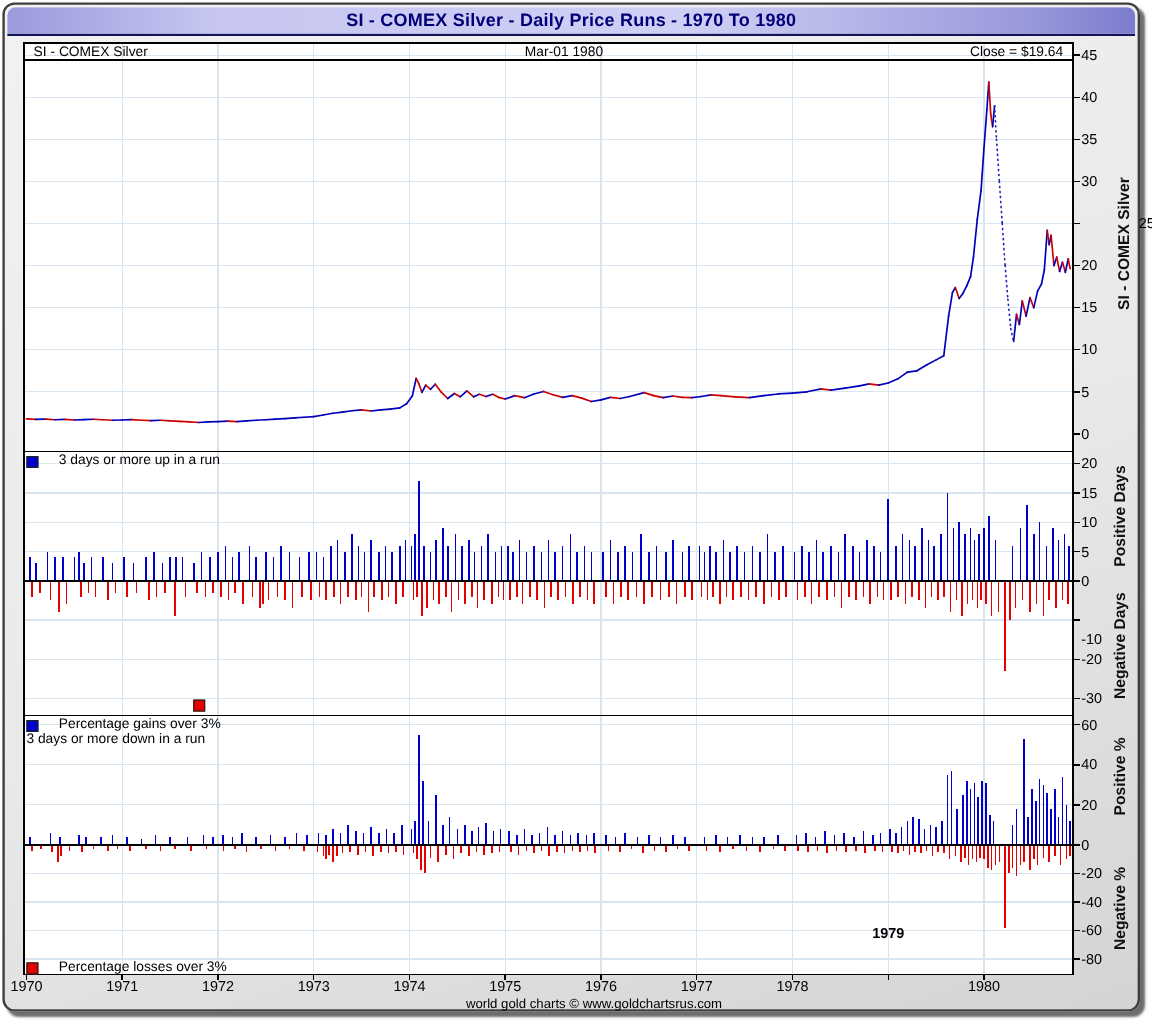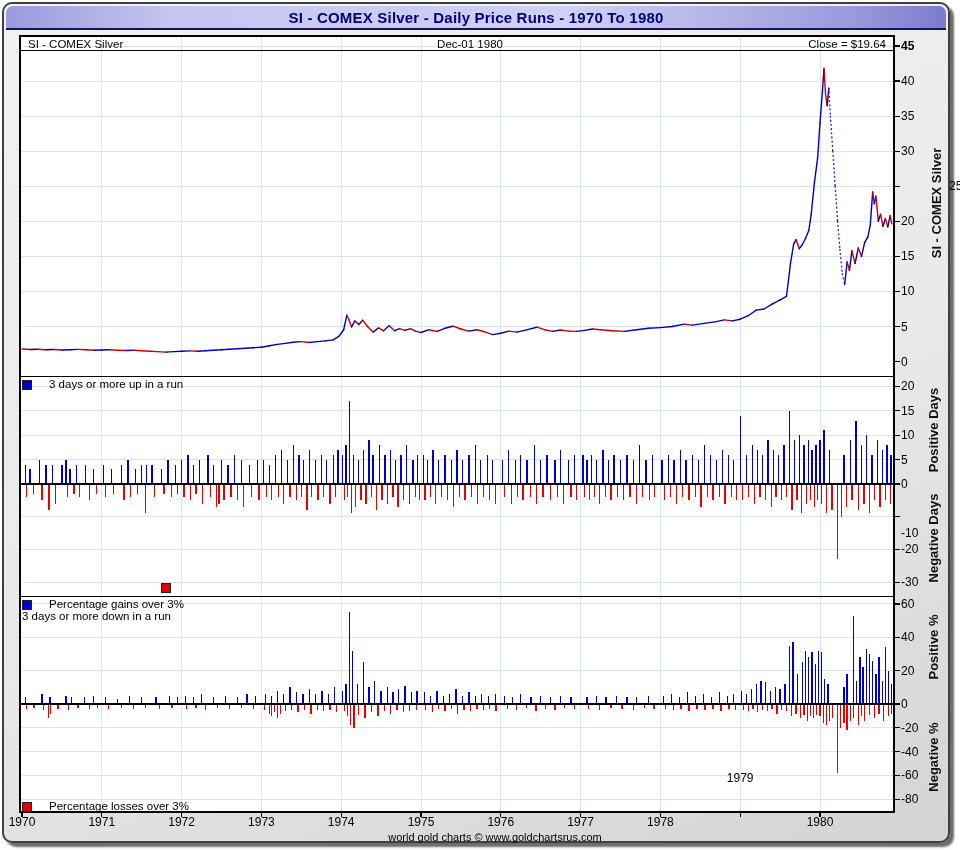--- a/index.html
+++ b/index.html
@@ -789,21 +789,21 @@
       <line x1="341.2" y1="812" x2="341.2" y2="817" stroke="#000" stroke-width="1.2" shape-rendering="crispEdges"></line>
       <line x1="421" y1="812" x2="421" y2="817" stroke="#000" stroke-width="1.2" shape-rendering="crispEdges"></line>
       <line x1="500.79999999999995" y1="812" x2="500.79999999999995" y2="817" stroke="#000" stroke-width="1.2" shape-rendering="crispEdges"></line>
       <line x1="580.6" y1="812" x2="580.6" y2="817" stroke="#000" stroke-width="1.2" shape-rendering="crispEdges"></line>
       <line x1="660.4" y1="812" x2="660.4" y2="817" stroke="#000" stroke-width="1.2" shape-rendering="crispEdges"></line>
       <line x1="740.1999999999999" y1="812" x2="740.1999999999999" y2="817" stroke="#000" stroke-width="1.2" shape-rendering="crispEdges"></line>
       <line x1="820" y1="812" x2="820" y2="817" stroke="#000" stroke-width="1.2" shape-rendering="crispEdges"></line>
     </svg>
 
   <div class="lbl hdr" style="left:28px;">SI  -  COMEX Silver</div>
-  <div class="lbl hdr" style="left:470px;transform:translateX(-50%);">Dec-01  1980</div>
+  <div class="lbl hdr" style="left:470px;transform:translateX(-50%);">Mar-01  1980</div>
   <div class="lbl hdr" style="right:74px;">Close = $19.64</div>
 
   <div class="lbl legend" style="left:22px;top:378px;">
     <span class="sw" style="background:#0000cc;"></span>
     <span>3 days or more up in a run</span>
   </div>
   <div class="lbl legend" style="left:22px;top:583px;flex-direction:column;">
     <span class="sw" style="background:#e60000;"></span>
     <span>3 days or more down in a run</span>
   </div>
@@ -827,21 +827,21 @@
   <div id="tick-layer">
       <div class="lbl ytick" style="left: 901px; top: 361.6px;">0</div>
       <div class="lbl ytick" style="left: 901px; top: 326.534px;">5</div>
       <div class="lbl ytick" style="left: 901px; top: 291.467px;">10</div>
       <div class="lbl ytick" style="left: 901px; top: 256.401px;">15</div>
       <div class="lbl ytick" style="left: 901px; top: 221.334px;">20</div>
       <div class="lbl ytick" style="left: 901px; top: 186.268px; margin-left: 48px;">25</div>
       <div class="lbl ytick" style="left: 901px; top: 151.201px;">30</div>
       <div class="lbl ytick" style="left: 901px; top: 116.135px;">35</div>
       <div class="lbl ytick" style="left: 901px; top: 81.068px;">40</div>
-      <div class="lbl ytick" style="left: 901px; top: 46.0015px; font-weight: bold;">45</div>
+      <div class="lbl ytick" style="left: 901px; top: 46.0015px;">45</div>
       <div class="lbl ytick" style="left: 901px; top: 386.4px;">20</div>
       <div class="lbl ytick" style="left: 901px; top: 410.8px;">15</div>
       <div class="lbl ytick" style="left: 901px; top: 435.2px;">10</div>
       <div class="lbl ytick" style="left: 901px; top: 459.6px;">5</div>
       <div class="lbl ytick" style="left: 901px; top: 484px;">0</div>
       <div class="lbl ytick" style="left: 901px; top: 516.7px; margin-top: 16px;">-10</div>
       <div class="lbl ytick" style="left: 901px; top: 549.4px;">-20</div>
       <div class="lbl ytick" style="left: 901px; top: 582.1px;">-30</div>
       <div class="lbl ytick" style="left: 901px; top: 603.98px;">60</div>
       <div class="lbl ytick" style="left: 901px; top: 637.32px;">40</div>
@@ -853,16 +853,16 @@
       <div class="lbl ytick" style="left: 901px; top: 799.2px;">-80</div>
       <div class="lbl xtick" style="left: 22px; top: 815px;">1970</div>
       <div class="lbl xtick" style="left: 101.8px; top: 815px; text-align: right;">1971</div>
       <div class="lbl xtick" style="left: 181.6px; top: 815px;">1972</div>
       <div class="lbl xtick" style="left: 261.4px; top: 815px;">1973</div>
       <div class="lbl xtick" style="left: 341.2px; top: 815px;">1974</div>
       <div class="lbl xtick" style="left: 421px; top: 815px;">1975</div>
       <div class="lbl xtick" style="left: 500.8px; top: 815px;">1976</div>
       <div class="lbl xtick" style="left: 580.6px; top: 815px;">1977</div>
       <div class="lbl xtick" style="left: 660.4px; top: 815px;">1978</div>
-      <div class="lbl xtick" style="left: 740.2px; top: 771px;">1979</div>
+      <div class="lbl xtick" style="left: 740.2px; top: 771px; font-weight: bold;">1979</div>
       <div class="lbl xtick" style="left: 820px; top: 815px;">1980</div>
     </div>
 
 </div>
 </body></html>

